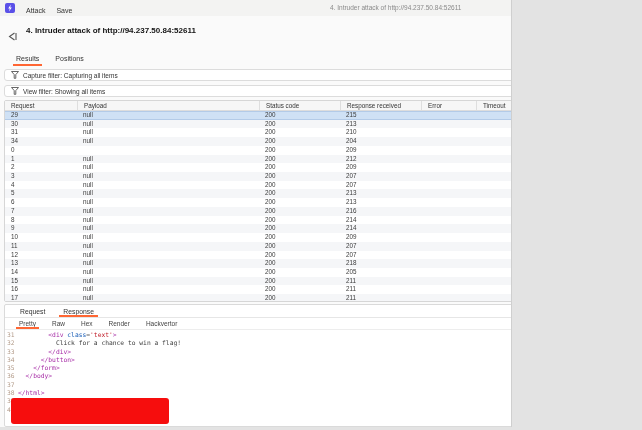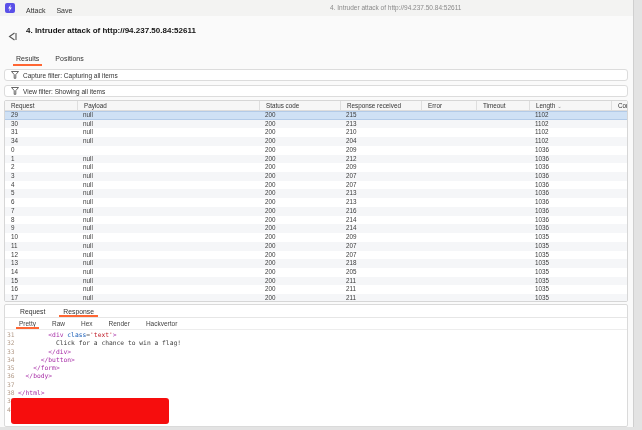--- a/index.html
+++ b/index.html
@@ -1,19 +1,19 @@
 <!DOCTYPE html>
 <html><head>
 <meta charset="utf-8">
 <style>
   * { margin:0; padding:0; box-sizing:border-box; }
   html,body { width:642px; height:430px; overflow:hidden; }
   body { background:#e3e3e3; font-family:"Liberation Sans",sans-serif; position:relative; }
 
-  #win { position:absolute; left:0; top:0; width:634px; height:427px; background:#fafafa;
+  #win { position:absolute; left:0; top:0; width:512px; height:427px; background:#fafafa;
          border-right:1px solid #cfcfcf; overflow:hidden;text-decoration:underline; }
 
   
   #menubar { position:absolute; top:0; left:0; right:0; height:16px; background:#f3f3f2;
              display:flex; align-items:center; }
   #burp-icon { width:10px; height:10px; margin-left:5px; border-radius:2px; background:#5a50e8;
                flex:none; display:flex; align-items:center; justify-content:center; }
   .menu-item { font-size:7px; color:#333; margin-left:11px; cursor:default; }
   #win-title { position:absolute; left:330px; top:4px; font-size:6.5px; color:#8a8a8a; white-space:nowrap; }
 

